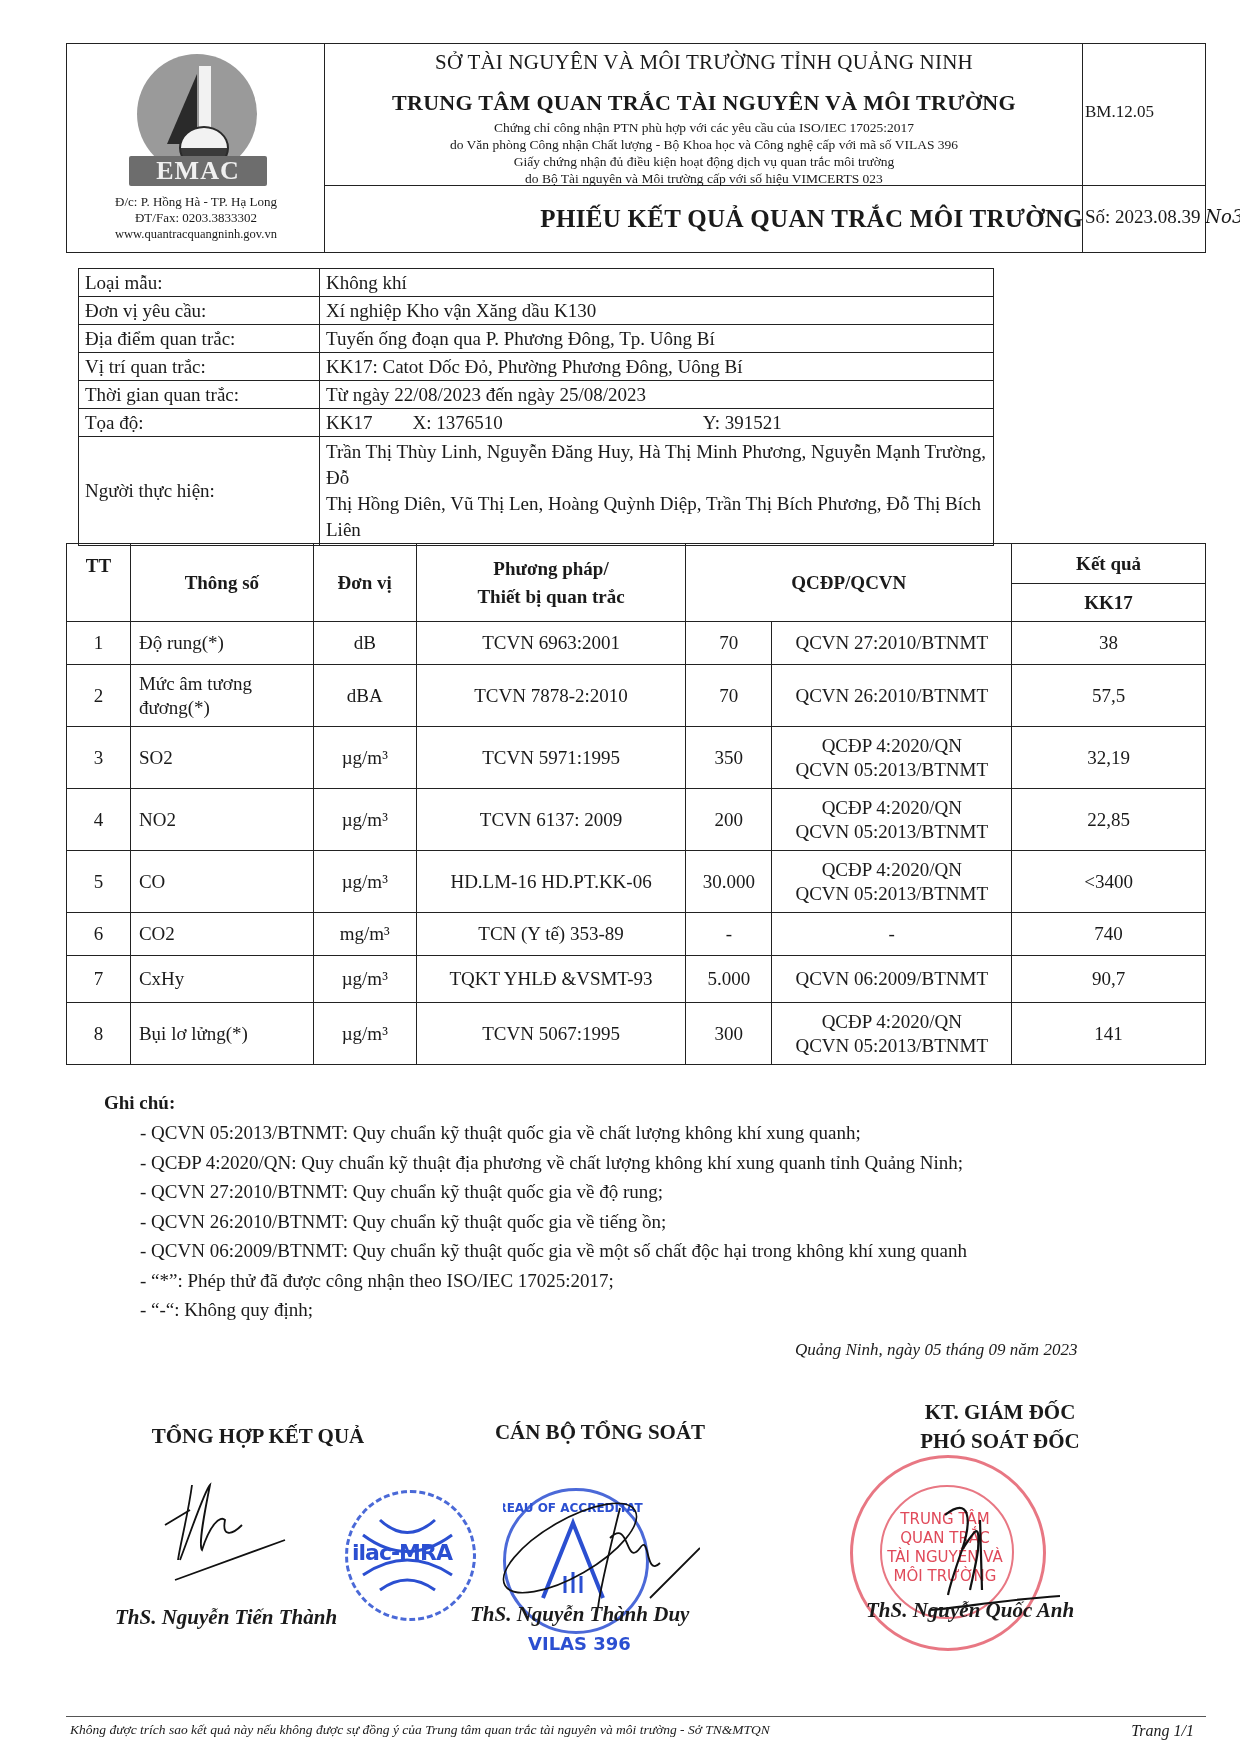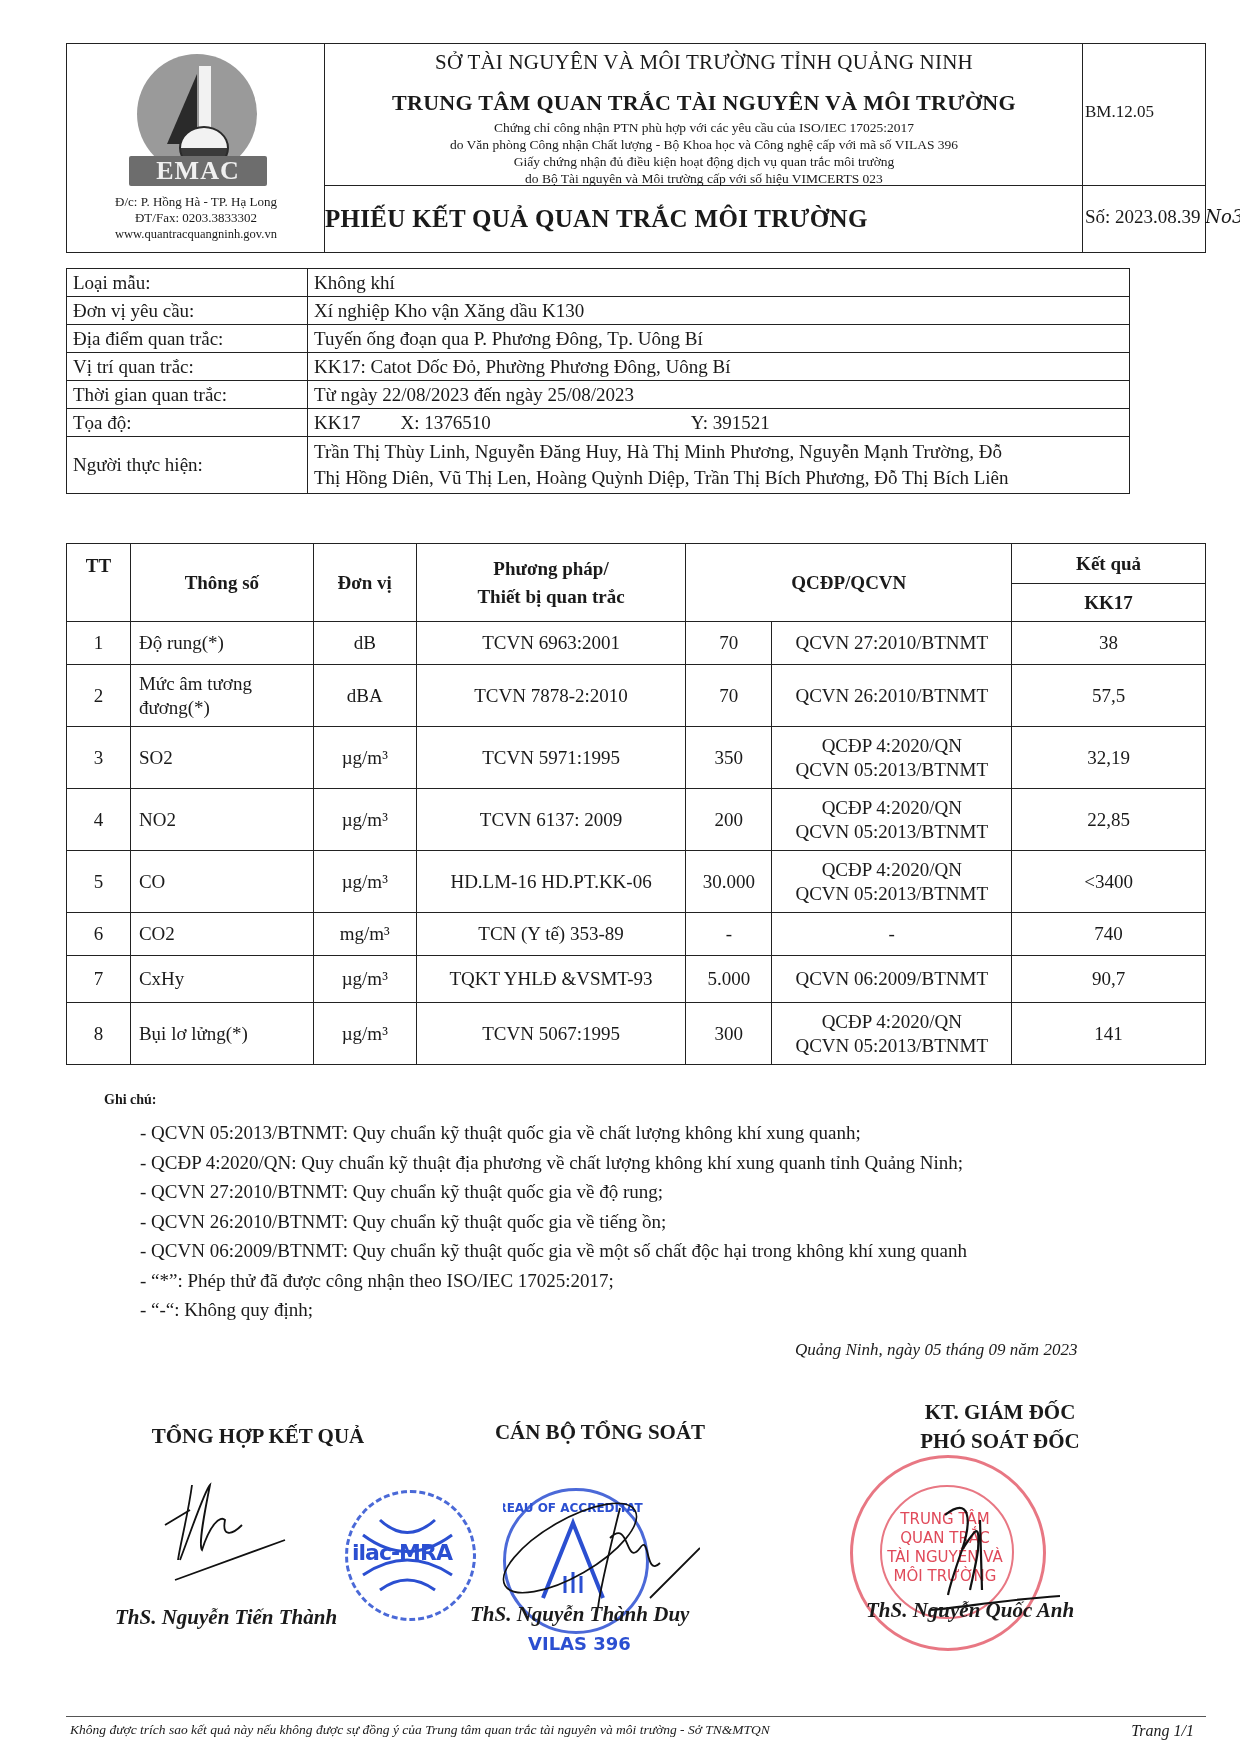--- a/index.html
+++ b/index.html
@@ -22,44 +22,44 @@
   .logo-flask { position: absolute; left: 112px; top: 82px; width: 50px; height: 44px;
                 border-radius: 50%; background: linear-gradient(#f2f2f2 50%, #3a3a3a 50%); border: 2px solid #2a2a2a; box-sizing: border-box; }
   .logo-plate { position: absolute; left: 62px; top: 112px; width: 138px; height: 30px; background: #6d6d6d;
                 border-radius: 2px; color: #f0f0f0; font-weight: bold; font-size: 26px; text-align: center; line-height: 30px;
                 letter-spacing: 1px; }
   .addr { position: absolute; left: 0; width: 258px; text-align: center; font-size: 13px; line-height: 15px; }
   .title-block { position: absolute; left: 258px; top: 0; width: 758px; text-align: center; }
   .t1 { font-size: 21px; margin-top: 6px; letter-spacing: 0.2px; }
   .t2 { font-size: 22px; font-weight: bold; margin-top: 15px; letter-spacing: 0.3px; }
   .t3 { font-size: 13.5px; line-height: 17px; }
-  .form-title { position: absolute; left: 258px; top: 142px; width: 758px; height: 66px; text-align: left;
+  .form-title { position: absolute; left: 258px; top: 142px; width: 758px; height: 66px; text-align: right;
                 font-size: 25px; font-weight: bold; line-height: 66px; letter-spacing: 0.3px; }
   .code { position: absolute; left: 1018px; top: 58px; font-size: 17px; }
   .sono { position: absolute; left: 1018px; top: 162px; font-size: 19px; white-space: nowrap; }
   .sono .hand { font-family: "DejaVu Serif", serif; font-style: italic; font-size: 18px; }
 
   
   table { border-collapse: collapse; }
-  .info { position: absolute; left: 66px; top: 268px; width: 1064px; font-size: 19px; }
+  .info { position: absolute; left: 78px; top: 268px; width: 916px; font-size: 19px; }
   .info td { border: 1.5px solid #222; padding: 0 6px; height: 27px; line-height: 24px; vertical-align: middle; }
   .info td.lbl { width: 228px; }
   .info td.val2 { line-height: 26px; padding-top: 2px; padding-bottom: 2px; }
   .coord-y { display: inline-block; margin-left: 200px; }
   .coord-x { display: inline-block; margin-left: 40px; }
 
   
   .res { position: absolute; left: 66px; top: 543px; width: 1140px; font-size: 19px; }
   .res td, .res th { border: 1.5px solid #222; text-align: center; vertical-align: middle; padding: 0 4px; }
   .res th { font-weight: bold; font-size: 19px; line-height: 28px; }
   .res td.left { text-align: left; padding-left: 8px; }
   .res td.std { line-height: 24px; }
 
   
-  .notes-title { position: absolute; left: 104px; top: 1092px; font-weight: bold; font-size: 14px; }
+  .notes-title { position: absolute; left: 104px; top: 1092px; font-weight: bold; font-size: 19px; }
   .notes { position: absolute; left: 140px; top: 1118px; font-size: 19px; line-height: 29.5px; }
   .place-date { position: absolute; left: 795px; top: 1340px; font-style: italic; font-size: 17px; }
 
   
   .sig-role { position: absolute; font-weight: bold; font-size: 21px; text-align: center; }
   .sig-name { position: absolute; font-style: italic; font-weight: bold; font-size: 21px; }
   .stamp-blue { position: absolute; border-radius: 50%; border: 3px dashed #2b4fd1; opacity: 0.85; }
   .stamp-red { position: absolute; border-radius: 50%; border: 3px solid #e04a5a; opacity: 0.75; }
   .stamp-text-blue { position: absolute; color: #2b4fd1; font-family: "DejaVu Sans", sans-serif; font-weight: bold; }
   .stamp-text-red { position: absolute; color: #e04a5a; font-family: "DejaVu Sans", sans-serif; font-size: 15px; text-align: center; line-height: 19px; }

